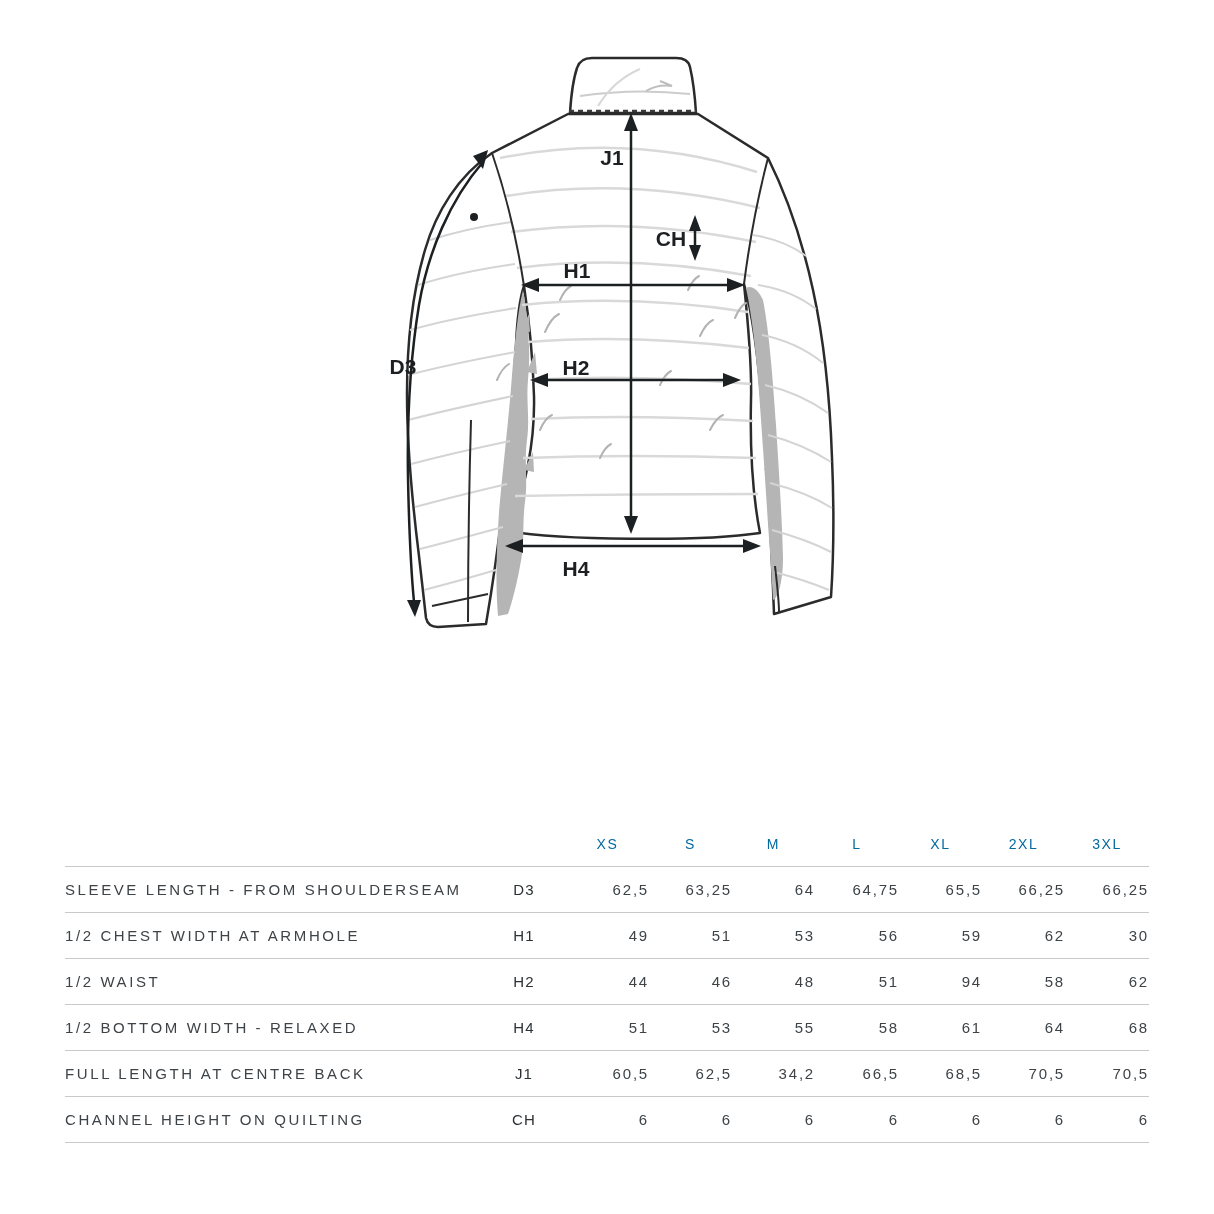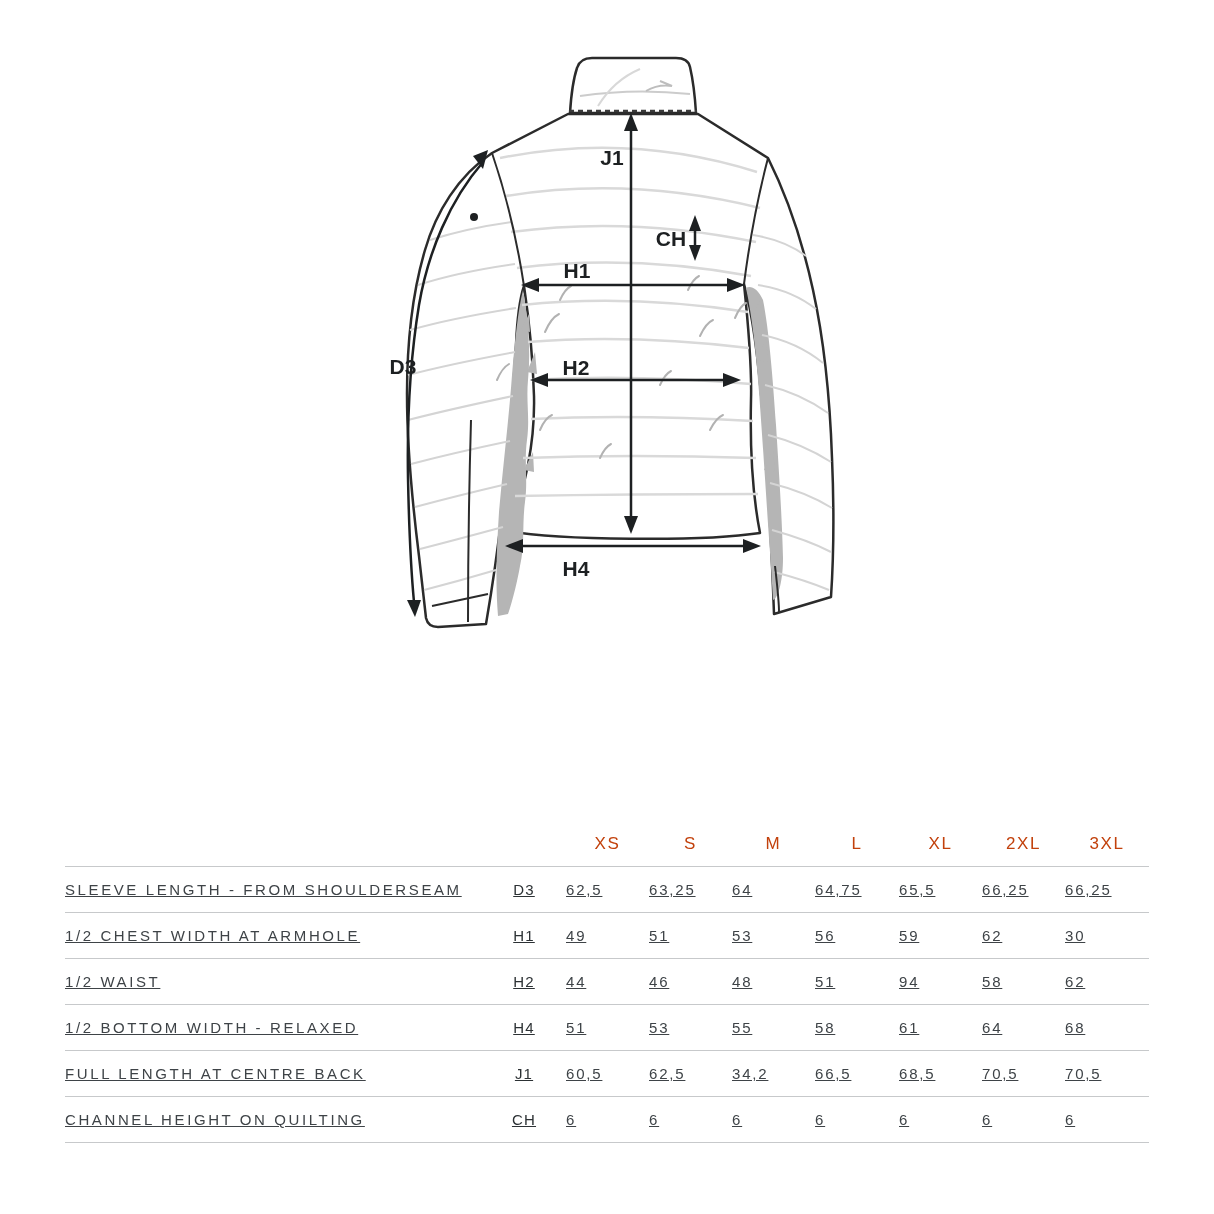--- a/index.html
+++ b/index.html
@@ -16,25 +16,25 @@
     position:absolute;left:65px;top:822px;width:1084px;
     border-collapse:collapse;table-layout:fixed;
     color:#3e4347;
   }
   .size-table td,.size-table th{
     padding:0;vertical-align:middle;
     border-bottom:1px solid #c7c9cb;
     font-weight:normal;
   }
   .size-table thead th{height:44px;}
-  .size-table tbody td{height:45px;text-decoration:underline;}
+  .size-table tbody td{height:45px;}
   .col-label{text-align:left;font-size:15px;letter-spacing:2.6px;}
   .col-code{text-align:center;font-size:15px;font-weight:bold;letter-spacing:1.2px;color:#2c3134;}
-  .col-size{text-align:left;font-size:15px;letter-spacing:1.8px;}
-  .size-head{text-align:center;font-size:17px;font-weight:bold;letter-spacing:1.6px;color:#c2410c;}
+  .col-size{text-align:right;font-size:15px;letter-spacing:1.8px;}
+  .size-head{text-align:center;font-size:14px;font-weight:bold;letter-spacing:1.6px;color:#0369a1;}
 </style>
 </head>
 <body>
 
 <div class="illustration">
 <svg width="1214" height="680" viewBox="0 0 1214 680">
 
   <g>
     <path d="M 570,113 C 571,97 573,80 577,68 Q 580,58 592,58 L 676,58 Q 688,58 690,67 C 693,80 695,97 696,113 Z" fill="#ffffff" stroke="#2b2b2b" stroke-width="2.5" stroke-linejoin="round"></path>
     <path d="M 580,96 Q 634,88 690,94" fill="none" stroke="#cccccc" stroke-width="2"></path>

